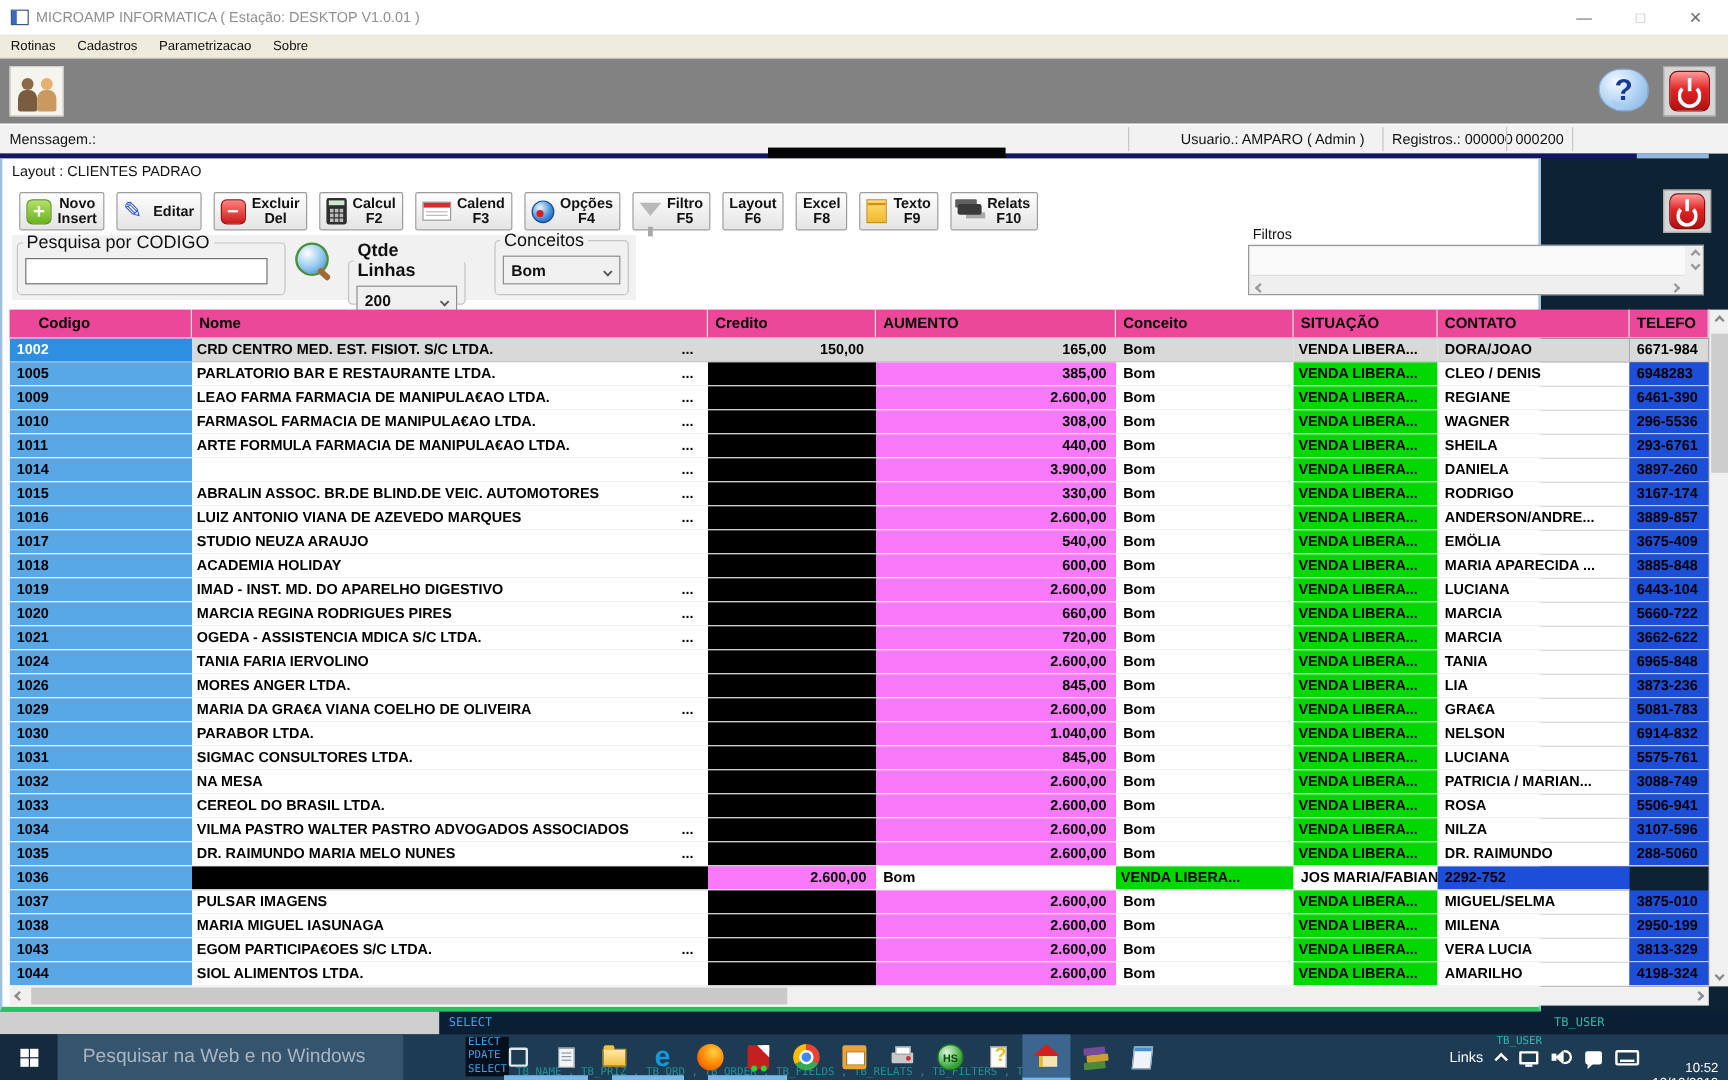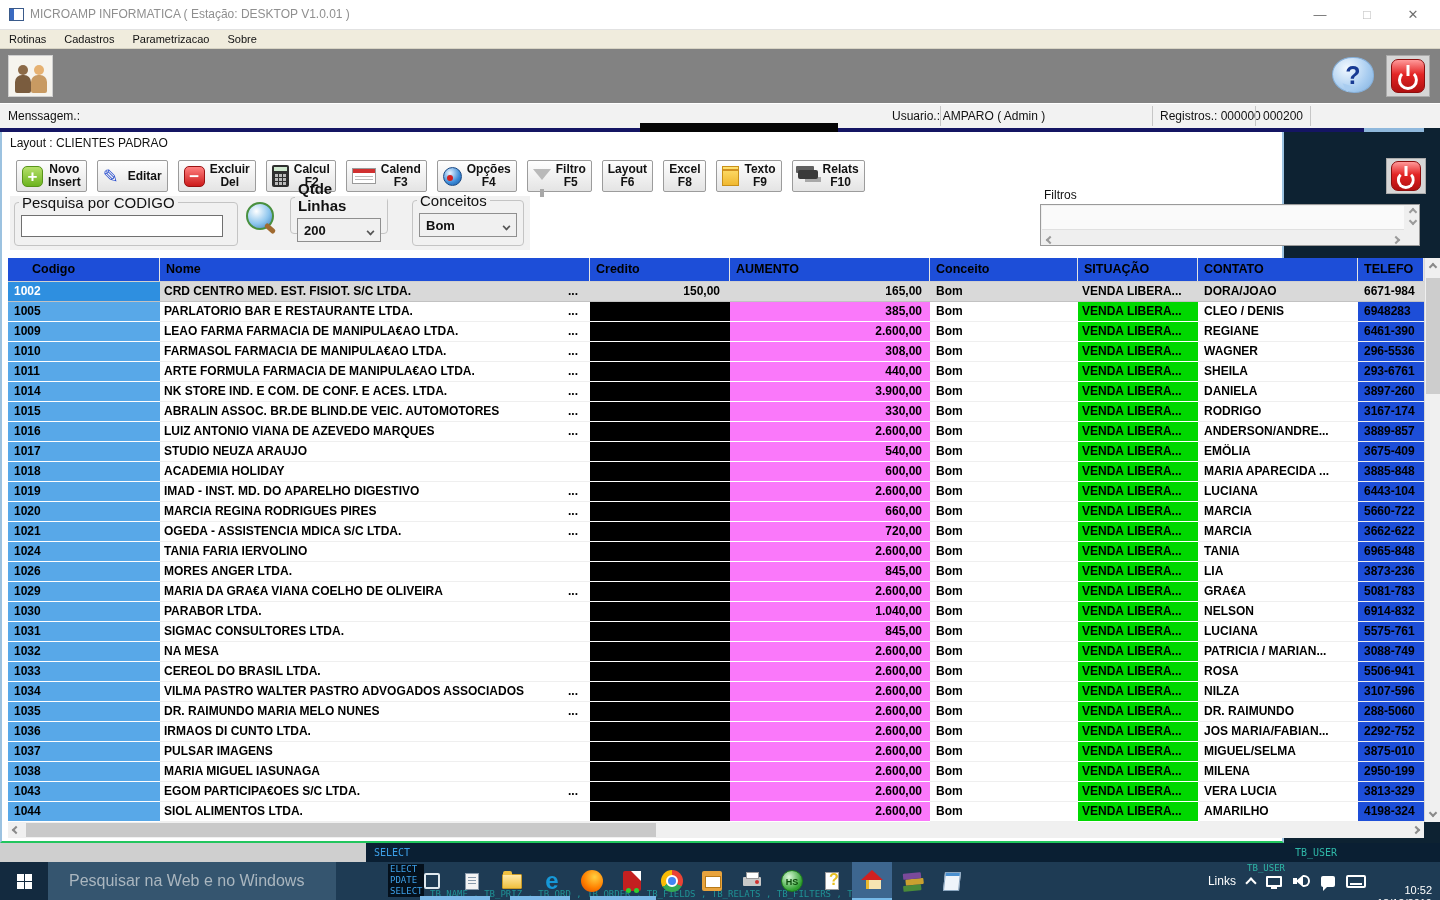--- a/index.html
+++ b/index.html
@@ -47,29 +47,29 @@
                  transform:translateX(-50%); border:3px solid #fff; border-radius:50%;
                  border-top-color:transparent; }
   .pwr::after { content:""; position:absolute; left:50%; top:15%; width:3px; height:34%;
                 transform:translateX(-50%); background:#fff; }
 
   
   .statusrow { position:absolute; left:0; top:103px; width:1440px; height:25px;
                background:#f2f2f2; border-top:1px solid #ffffff; font-size:12px; color:#111; }
   .statusrow span { position:absolute; top:5px; }
   .ssep { position:absolute; top:2px; width:1px; height:20px; background:#c6c6c6; }
-  .st-msg { left:8px; } .st-user { left:892px; } .st-reg { left:1160px; } .st-reg2 { left:1263px; }
+  .st-msg { left:8px; } .st-user { left:984px; } .st-reg { left:1160px; } .st-reg2 { left:1263px; }
 
   .bgstrip { position:absolute; left:0; top:128px; width:1364px; height:4px; background:#141563; }
   .bgstrip2 { position:absolute; left:1364px; top:128px; width:60px; height:4px; background:#8fb8dc; }
   .bgblack { position:absolute; left:640px; top:123px; width:198px; height:9px; background:#050505; }
 
   
   .appwin { position:absolute; left:0; top:132px; width:1284px; height:711px; background:#ffffff;
-            border-left:2px solid #9cc2e0; border-right:2px solid #9cc2e0; border-bottom:2px solid #22c55e; }
+            border-left:2px solid #9cc2e0; border-right:2px solid #9cc2e0; border-bottom:4px solid #22c55e; }
   .layoutlbl { position:absolute; left:8px; top:4px; font-size:12px; color:#111; }
 
   
   .tbrow { position:absolute; left:14px; top:28px; display:flex; gap:10px; }
   .tb { height:32px; border:1px solid #9c9c9c; border-radius:2px;
         background:linear-gradient(#fefefe,#e4e4e4); display:flex; align-items:center;
         gap:5px; padding:0 5px; cursor:default; }
   .tb.noicon { justify-content:center; }
   .tlabel { display:flex; flex-direction:column; justify-content:center; align-items:center;
             font-size:12px; font-weight:bold; color:#111; line-height:13px; }
@@ -97,21 +97,21 @@
   .ic-printer-icon { width:20px; height:9px; background:#3a3a3a; border-radius:2px;
         box-shadow:-3px -5px 0 -1px #606060, 5px 5px 0 -2px #a8a8a8; margin-top:-3px; }
   .pwrsmallframe { position:absolute; left:1384px; top:26px; width:40px; height:36px; }
   .pwr.small { width:30px; height:30px; }
 
   
   .panelbg { position:absolute; left:8px; top:64px; width:520px; height:54px; background:#f1f1f1; }
   fieldset { position:absolute; border:1px solid #c4c4c4; border-radius:4px; background:#f1f1f1; }
   legend { font-size:15px; color:#111; padding:0 3px; margin-left:4px; }
   .fs-pesq { left:12px; top:62px; width:224px; height:52px; }
-  .fs-qtde { left:288px; top:48px; width:98px;  height:54px; }
+  .fs-qtde { left:288px; top:68px; width:98px;  height:54px; }
   .fs-qtde legend { font-weight:bold; }
   .fs-conc { left:410px; top:60px; width:112px; height:54px; }
   .searchinput { margin:4px 0 0 6px; width:202px; height:22px; border:1px solid #707070; background:#fff;
                  font-size:12px; padding:0 4px; }
   .bigsearch { position:absolute; left:242px; top:68px; width:34px; height:38px; }
   .bigsearch::before { content:""; position:absolute; left:2px; top:2px; width:24px; height:24px; border-radius:50%;
         background:radial-gradient(circle at 35% 30%, #ffffff, #8ec6ee 55%, #3a7ab8); border:2px solid #49903e; }
   .bigsearch::after { content:""; position:absolute; left:20px; top:26px; width:12px; height:5px; background:#a06a30;
         transform:rotate(42deg); border-radius:2px; }
   .dd { margin:4px 0 0 6px; height:24px; background:#f0f0f0; border:1px solid #8f8f8f;
@@ -125,21 +125,21 @@
   .filtrosinner { position:absolute; left:1px; top:1px; width:362px; height:24px; background:#fafafa; border-bottom:1px solid #e0e0e0; }
   .fup { position:absolute; right:3px; top:4px; } .fdn { position:absolute; right:3px; top:13px; }
   .flt-l { position:absolute; left:6px; bottom:2px; } .flt-r { position:absolute; right:20px; bottom:2px; }
   .tinych { width:6px; height:6px; border-right:2px solid #9a9a9a; border-bottom:2px solid #9a9a9a; display:inline-block; }
   .up { transform:rotate(-135deg); } .dn { transform:rotate(45deg); }
   .lf { transform:rotate(135deg); } .rt { transform:rotate(-45deg); }
 
   
   .grid { position:absolute; left:6px; top:126px; width:1416px; }
   .gr { display:grid; grid-template-columns:152px 430px 140px 200px 148px 120px 160px 66px; }
-  .ghead { height:24px; background:#1d4ed8; border-bottom:1px solid #d0d0d0; }
+  .ghead { height:24px; background:#ec4899; border-bottom:1px solid #d0d0d0; }
   .ghead .th { font-size:12.5px; font-weight:bold; color:#000; line-height:23px;
                border-right:1px solid #e4e4e4; overflow:hidden; white-space:nowrap; padding-left:6px; }
   .th.c0 { padding-left:24px; } .th.c2,.th.c3 { text-align:left; padding-right:10px; }
   .rows { overflow:hidden; height:540px; }
   .tr { height:20px; }
   .td { font-size:12px; font-weight:bold; color:#000; line-height:19px; white-space:nowrap; overflow:hidden; }
   .td-codigo { background:#58a8e8; border-bottom:1px solid #fff; padding-left:6px; }
   .td-nome { background:#fff; border-bottom:1px solid #efefef; padding-left:4px; display:flex; }
   .td-nome .ell { margin-left:auto; padding-right:12px; }
   .td-credito { background:#000; border-bottom:1px solid #fff; text-align:right; padding-right:10px; }
@@ -475,21 +475,20 @@
           <div class="td td-credito"></div>
           <div class="td td-aumento">440,00</div>
           <div class="td td-conceito">Bom</div>
           <div class="td td-situacao">VENDA LIBERA...</div>
           <div class="td td-contato">SHEILA</div>
           <div class="td td-telefone">293-6761</div>
         </div>
         <div class="gr tr">
           <div class="td td-codigo">1014</div>
           <div class="td td-nome">
-            <span>NK STORE IND. E COM. DE CONF. E ACES. LTDA.</span>
             <span class="ell">...</span>
           </div>
           <div class="td td-credito"></div>
           <div class="td td-aumento">3.900,00</div>
           <div class="td td-conceito">Bom</div>
           <div class="td td-situacao">VENDA LIBERA...</div>
           <div class="td td-contato">DANIELA</div>
           <div class="td td-telefone">3897-260</div>
         </div>
         <div class="gr tr">
@@ -695,24 +694,20 @@
           </div>
           <div class="td td-credito"></div>
           <div class="td td-aumento">2.600,00</div>
           <div class="td td-conceito">Bom</div>
           <div class="td td-situacao">VENDA LIBERA...</div>
           <div class="td td-contato">DR. RAIMUNDO</div>
           <div class="td td-telefone">288-5060</div>
         </div>
         <div class="gr tr">
           <div class="td td-codigo">1036</div>
-          <div class="td td-nome">
-            <span>IRMAOS DI CUNTO LTDA.</span>
-            <span class="ell"></span>
-          </div>
           <div class="td td-credito"></div>
           <div class="td td-aumento">2.600,00</div>
           <div class="td td-conceito">Bom</div>
           <div class="td td-situacao">VENDA LIBERA...</div>
           <div class="td td-contato">JOS MARIA/FABIAN...</div>
           <div class="td td-telefone">2292-752</div>
         </div>
         <div class="gr tr">
           <div class="td td-codigo">1037</div>
           <div class="td td-nome">

